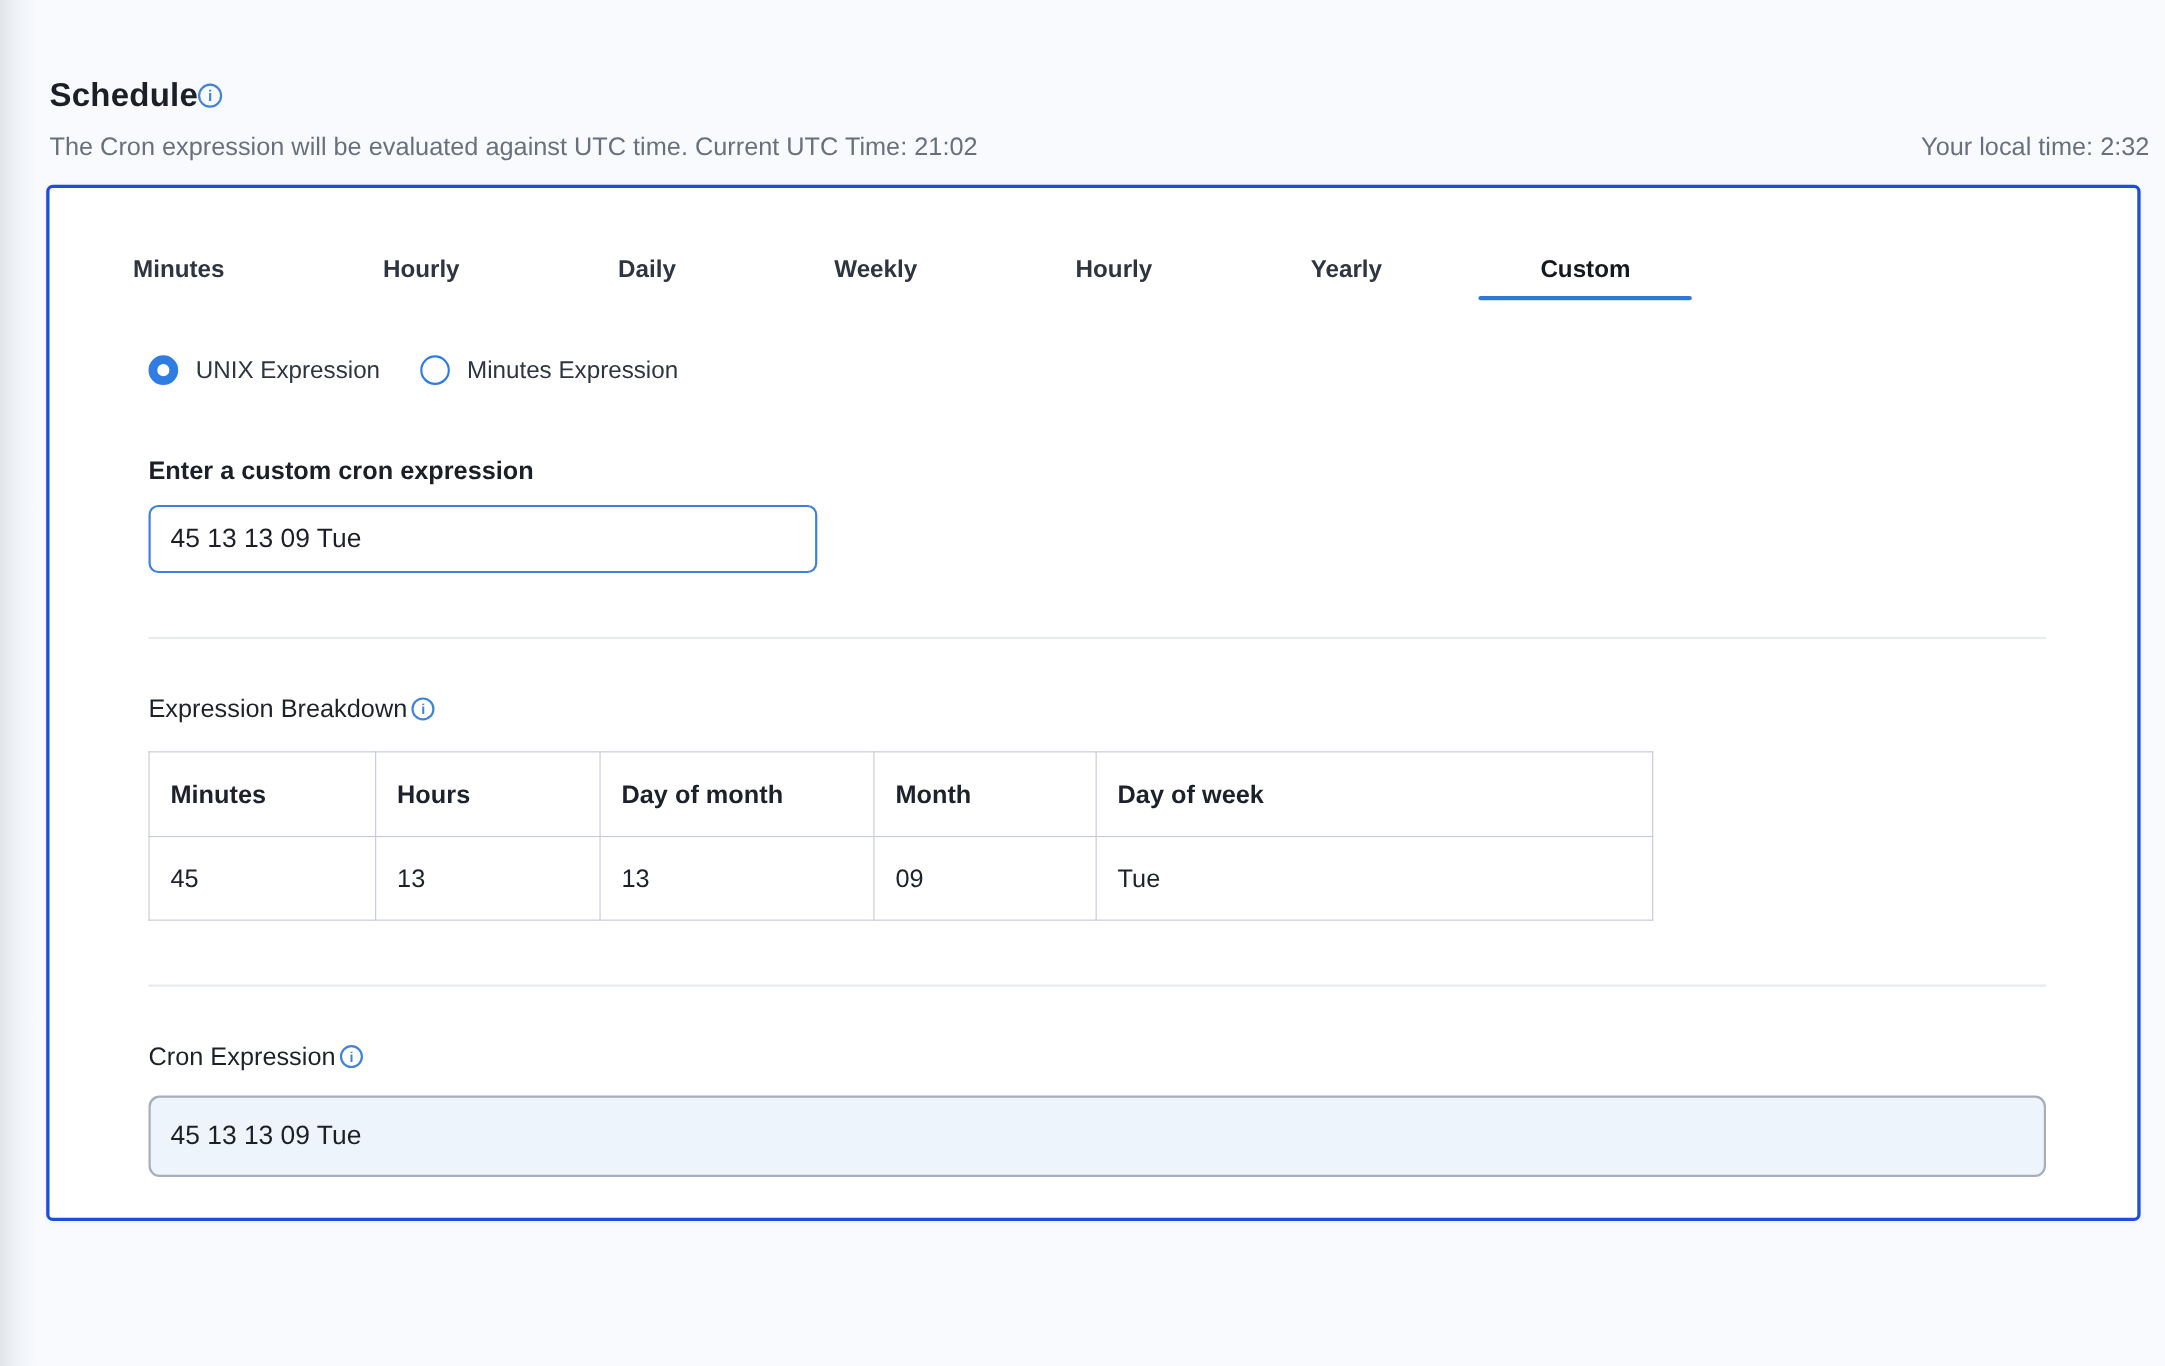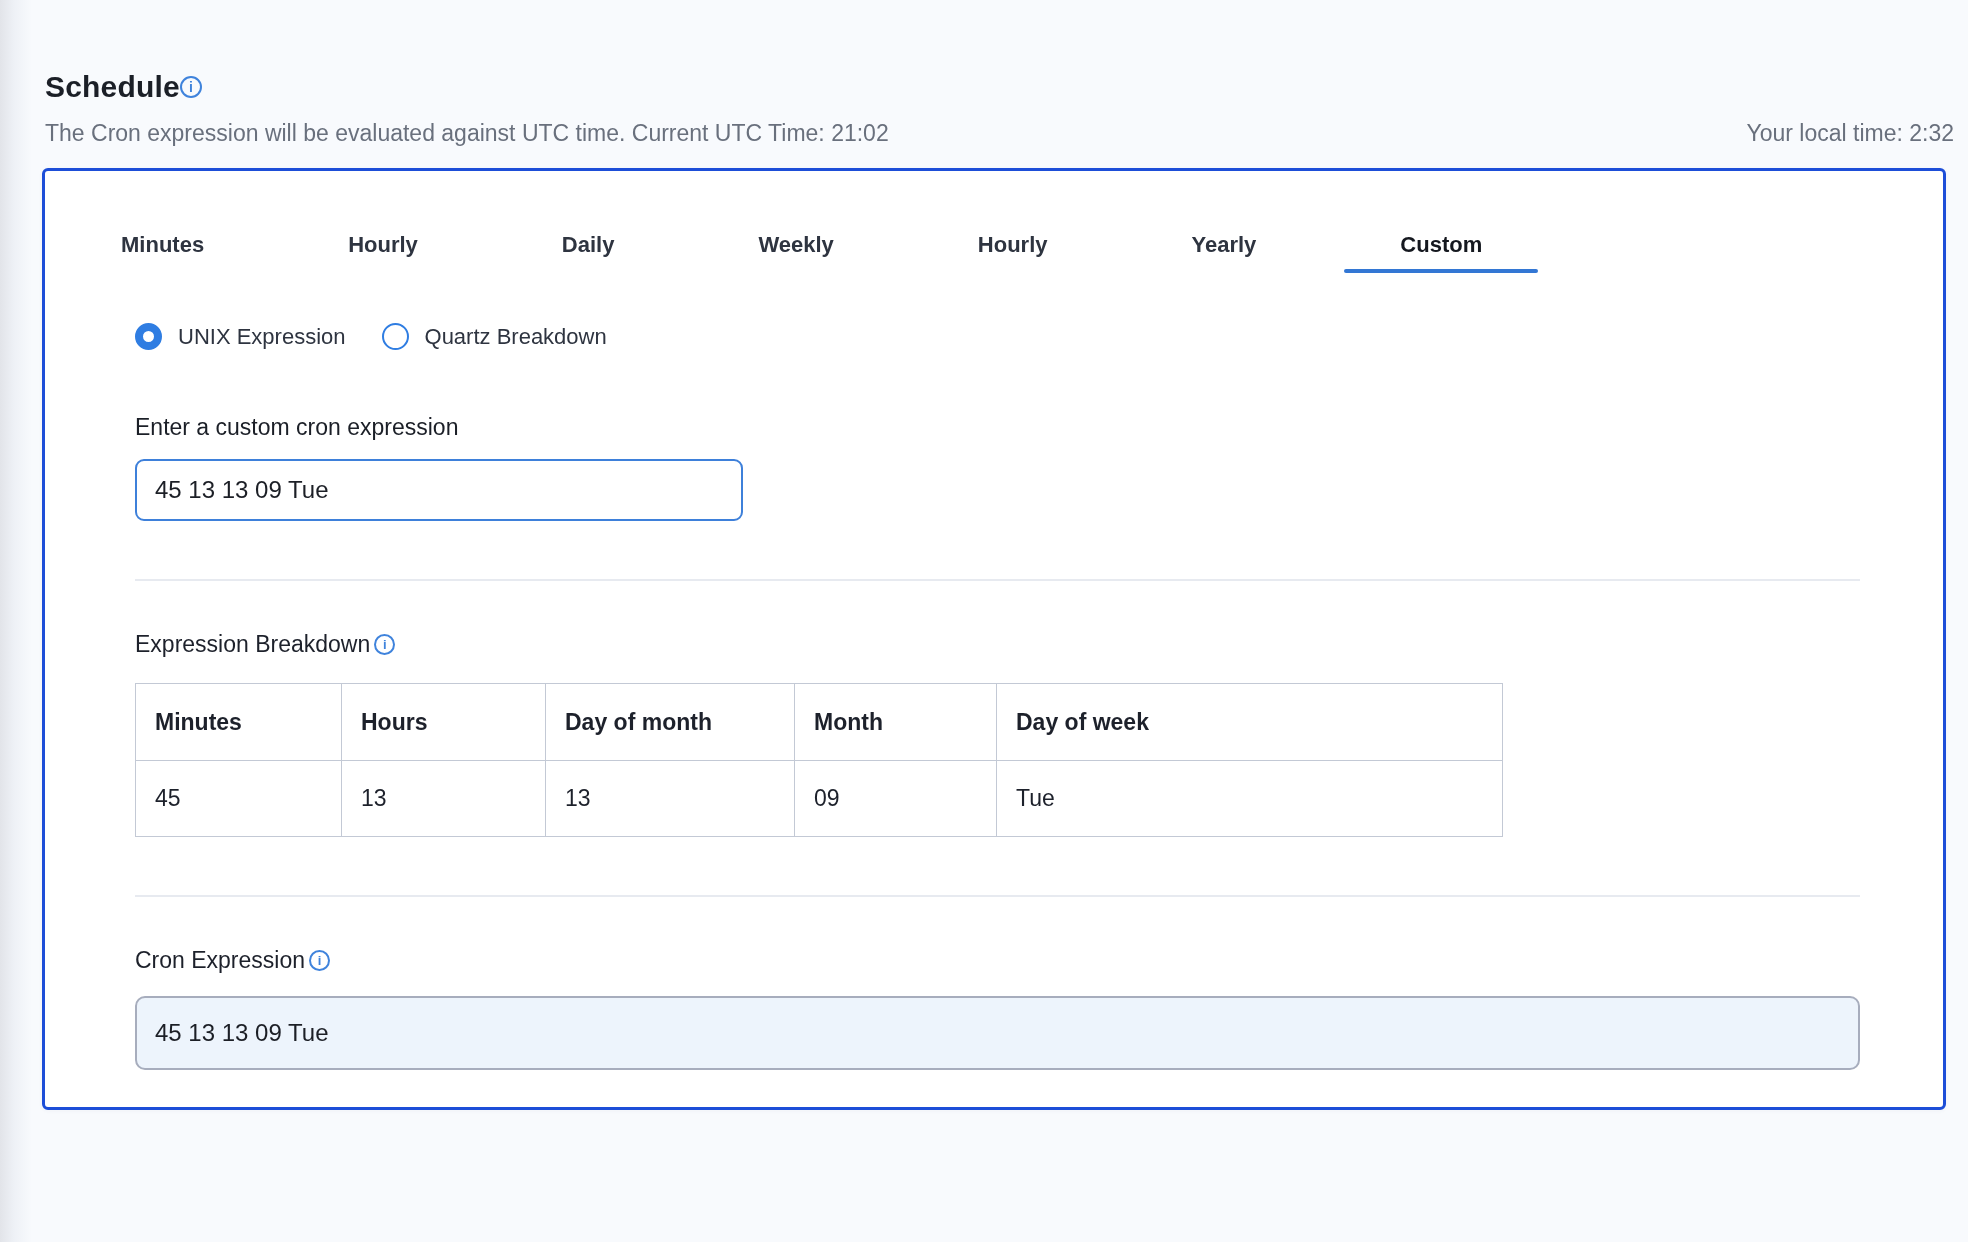--- a/index.html
+++ b/index.html
@@ -73,21 +73,21 @@
   .radio-row { display: flex; align-items: center; gap: 36px; margin-top: 50px; }
   .radio-option { display: flex; align-items: center; gap: 16px; cursor: pointer; }
   .radio-circle {
     width: 27px; height: 27px; border-radius: 50%; background: #ffffff; flex: 0 0 auto;
   }
   .radio-circle.selected { border: 8px solid #2f7de2; }
   .radio-circle.unselected { border: 2.5px solid #2f7de2; }
   .radio-label { font-size: 22px; color: #2e3440; }
 
   
-  .field-label { margin-top: 64px; font-size: 23px; font-weight: 400; color: #1b1f27; }
+  .field-label { margin-top: 64px; font-size: 23px; font-weight: 700; color: #1b1f27; }
   .cron-input {
     display: block;
     margin-top: 18px;
     width: 608px; height: 62px;
     border: 2px solid #3e80da; border-radius: 9px;
     padding: 0 18px;
     font-family: inherit; font-size: 24px; color: #1c1f26;
     background: #ffffff; outline: none;
   }
 
@@ -152,21 +152,21 @@
     <div class="tab active">Custom</div>
   </div>
 
   <div class="radio-row">
     <div class="radio-option">
       <span class="radio-circle selected"></span>
       <span class="radio-label">UNIX Expression</span>
     </div>
     <div class="radio-option">
       <span class="radio-circle unselected"></span>
-      <span class="radio-label">Quartz Breakdown</span>
+      <span class="radio-label">Minutes Expression</span>
     </div>
   </div>
 
   <div class="field-label">Enter a custom cron expression</div>
   <input class="cron-input" type="text" value="45 13 13 09 Tue" style="">
 
   <div class="divider"></div>
 
   <div class="section-label-row">
     <span class="section-label">Expression Breakdown</span>

